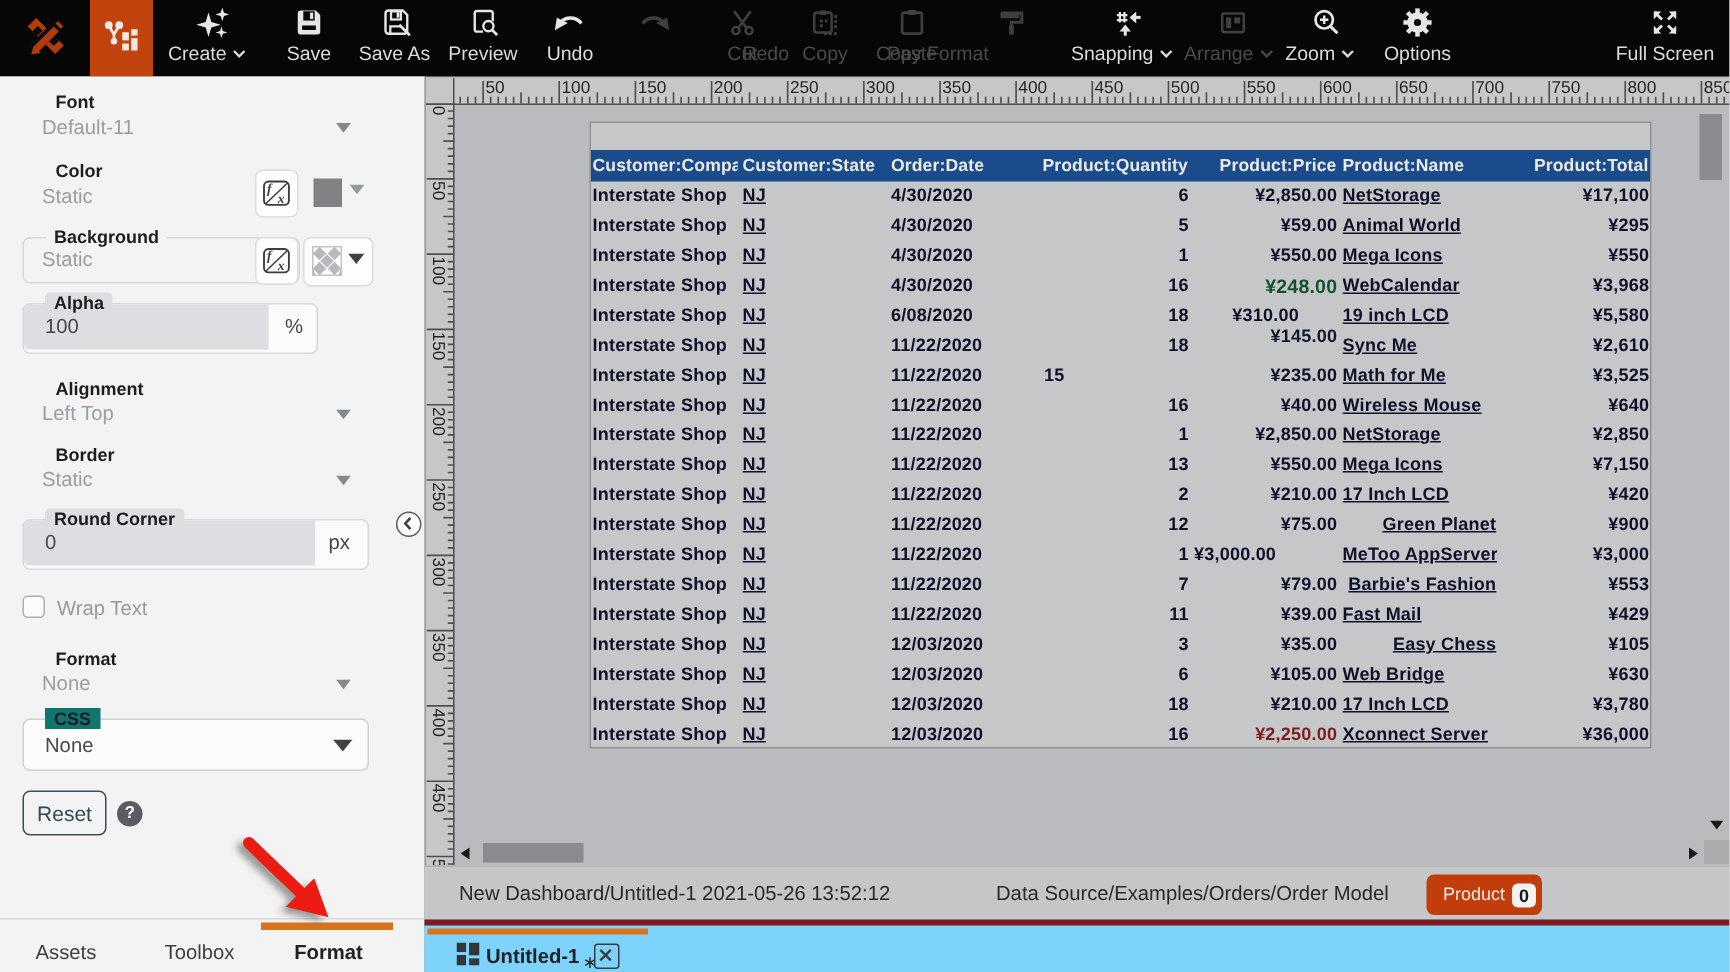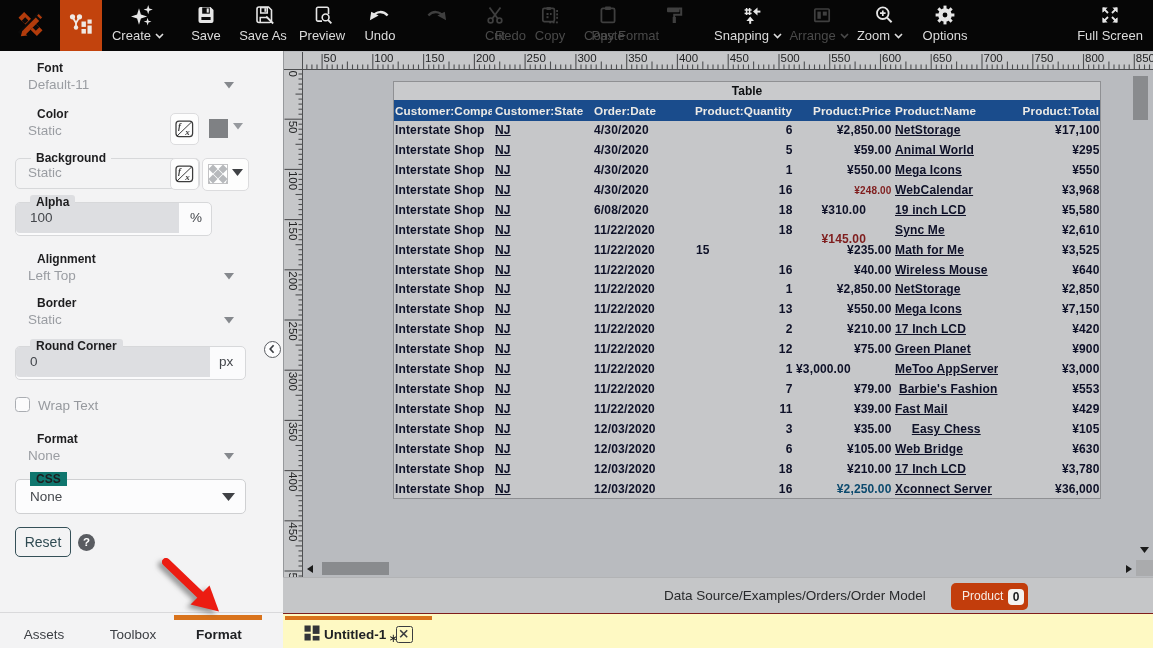--- a/index.html
+++ b/index.html
@@ -601,21 +601,20 @@
         <line x1="14.5" y1="497.0" x2="19" y2="497.0" stroke="#4e4f51" stroke-width="1.1"></line>
         <line x1="0.5" y1="502.0" x2="19" y2="502.0" stroke="#4e4f51" stroke-width="1.1"></line>
         <text x="0" y="0" font-size="11.5" fill="#232425" transform="translate(4.6 503.5) rotate(90)">500</text>
         <line x1="14.5" y1="507.0" x2="19" y2="507.0" stroke="#4e4f51" stroke-width="1.1"></line>
       </svg>
     </div>
     <div style="position:absolute;left:302.4px;top:51.8px;width:1px;height:525.2px;background:#4e4f51"></div>
     <div style="position:absolute;left:283.6px;top:68.8px;width:869.4px;height:1px;background:#4e4f51"></div>
     <div style="position:absolute;left:283px;top:51px;width:1px;height:597px;background:#97999c"></div>
 <div style="position:absolute;left:393px;top:81.3px;width:708px;height:417.8px;border:1px solid #8f9093;box-sizing:border-box;background:#c6c7c9"></div>
-    <div style="position:absolute;left:394px;top:82.1px;width:706px;height:17.5px;background:#c9cacc;font-size:12px;font-weight:bold;color:#0e1012;text-align:center;line-height:18.5px">Table</div>
     <div style="position:absolute;left:394px;top:99.6px;width:706px;height:21.4px;background:#1a4c8c"></div>
     <div style="position:absolute;left:395px;width:96.5px;top:99.6px;height:21.4px;line-height:21.4px;font-size:11.7px;font-weight:bold;color:#eceae6;letter-spacing:0.1px;text-align:left;overflow:hidden;white-space:nowrap">Customer:Company</div>
     <div style="position:absolute;left:495px;width:95.5px;top:99.6px;height:21.4px;line-height:21.4px;font-size:11.7px;font-weight:bold;color:#eceae6;letter-spacing:0.1px;text-align:left;overflow:hidden;white-space:nowrap">Customer:State</div>
     <div style="position:absolute;left:594px;width:98.5px;top:99.6px;height:21.4px;line-height:21.4px;font-size:11.7px;font-weight:bold;color:#eceae6;letter-spacing:0.1px;text-align:left;overflow:hidden;white-space:nowrap">Order:Date</div>
     <div style="position:absolute;left:694.5px;width:97.5px;top:99.6px;height:21.4px;line-height:21.4px;font-size:11.7px;font-weight:bold;color:#eceae6;letter-spacing:0.1px;text-align:right;overflow:hidden;white-space:nowrap">Product:Quantity</div>
     <div style="position:absolute;left:794.5px;width:96.5px;top:99.6px;height:21.4px;line-height:21.4px;font-size:11.7px;font-weight:bold;color:#eceae6;letter-spacing:0.1px;text-align:right;overflow:hidden;white-space:nowrap">Product:Price</div>
     <div style="position:absolute;left:895px;width:102.5px;top:99.6px;height:21.4px;line-height:21.4px;font-size:11.7px;font-weight:bold;color:#eceae6;letter-spacing:0.1px;text-align:left;overflow:hidden;white-space:nowrap">Product:Name</div>
     <div style="position:absolute;left:999.5px;width:99.5px;top:99.6px;height:21.4px;line-height:21.4px;font-size:11.7px;font-weight:bold;color:#eceae6;letter-spacing:0.1px;text-align:right;overflow:hidden;white-space:nowrap">Product:Total</div>
     <div style="position:absolute;left:395px;top:121.00px;width:96.5px;height:19.93px;line-height:19.93px;font-size:12px;font-weight:bold;color:#0e1128;letter-spacing:0.15px;text-align:left;overflow:hidden;white-space:nowrap">Interstate Shop</div>
     <div style="position:absolute;left:495px;top:121.00px;width:95.5px;height:19.93px;line-height:19.93px;font-size:12px;font-weight:bold;color:#0e1128;letter-spacing:0.15px;text-decoration:underline;text-align:left;overflow:hidden;white-space:nowrap">NJ</div>
@@ -635,35 +634,35 @@
     <div style="position:absolute;left:495px;top:160.86px;width:95.5px;height:19.93px;line-height:19.93px;font-size:12px;font-weight:bold;color:#0e1128;letter-spacing:0.15px;text-decoration:underline;text-align:left;overflow:hidden;white-space:nowrap">NJ</div>
     <div style="position:absolute;left:594px;top:160.86px;width:98.5px;height:19.93px;line-height:19.93px;font-size:12px;font-weight:bold;color:#0e1128;letter-spacing:0.15px;text-align:left;overflow:hidden;white-space:nowrap">4/30/2020</div>
     <div style="position:absolute;left:696px;top:160.86px;width:96.5px;height:19.93px;line-height:19.93px;font-size:12px;font-weight:bold;color:#0e1128;letter-spacing:0.15px;text-align:right;overflow:hidden;white-space:nowrap">1</div>
     <div style="position:absolute;left:796px;top:160.86px;width:95.5px;height:19.93px;line-height:19.93px;font-size:12px;font-weight:bold;color:#0e1128;letter-spacing:0.15px;text-align:right;overflow:hidden;white-space:nowrap">¥550.00</div>
     <div style="position:absolute;left:895px;top:160.86px;width:102.5px;height:19.93px;line-height:19.93px;font-size:12px;font-weight:bold;color:#0e1128;letter-spacing:0.15px;text-decoration:underline;text-align:left;overflow:hidden;white-space:nowrap">Mega Icons</div>
     <div style="position:absolute;left:1001px;top:160.86px;width:98.5px;height:19.93px;line-height:19.93px;font-size:12px;font-weight:bold;color:#0e1128;letter-spacing:0.15px;text-align:right;overflow:hidden;white-space:nowrap">¥550</div>
     <div style="position:absolute;left:395px;top:180.79px;width:96.5px;height:19.93px;line-height:19.93px;font-size:12px;font-weight:bold;color:#0e1128;letter-spacing:0.15px;text-align:left;overflow:hidden;white-space:nowrap">Interstate Shop</div>
     <div style="position:absolute;left:495px;top:180.79px;width:95.5px;height:19.93px;line-height:19.93px;font-size:12px;font-weight:bold;color:#0e1128;letter-spacing:0.15px;text-decoration:underline;text-align:left;overflow:hidden;white-space:nowrap">NJ</div>
     <div style="position:absolute;left:594px;top:180.79px;width:98.5px;height:19.93px;line-height:19.93px;font-size:12px;font-weight:bold;color:#0e1128;letter-spacing:0.15px;text-align:left;overflow:hidden;white-space:nowrap">4/30/2020</div>
     <div style="position:absolute;left:696px;top:180.79px;width:96.5px;height:19.93px;line-height:19.93px;font-size:12px;font-weight:bold;color:#0e1128;letter-spacing:0.15px;text-align:right;overflow:hidden;white-space:nowrap">16</div>
-    <div style="position:absolute;left:796px;top:180.79px;width:95.5px;height:19.93px;line-height:19.93px;font-size:10px;font-weight:bold;color:#7f1d1d;letter-spacing:0.15px;text-align:right;overflow:hidden;white-space:nowrap">¥248.00</div>
+    <div style="position:absolute;left:796px;top:180.79px;width:95.5px;height:19.93px;line-height:19.93px;font-size:13px;font-weight:bold;color:#14532d;letter-spacing:0.15px;text-align:right;overflow:hidden;white-space:nowrap">¥248.00</div>
     <div style="position:absolute;left:895px;top:180.79px;width:102.5px;height:19.93px;line-height:19.93px;font-size:12px;font-weight:bold;color:#0e1128;letter-spacing:0.15px;text-decoration:underline;text-align:left;overflow:hidden;white-space:nowrap">WebCalendar</div>
     <div style="position:absolute;left:1001px;top:180.79px;width:98.5px;height:19.93px;line-height:19.93px;font-size:12px;font-weight:bold;color:#0e1128;letter-spacing:0.15px;text-align:right;overflow:hidden;white-space:nowrap">¥3,968</div>
     <div style="position:absolute;left:395px;top:200.72px;width:96.5px;height:19.93px;line-height:19.93px;font-size:12px;font-weight:bold;color:#0e1128;letter-spacing:0.15px;text-align:left;overflow:hidden;white-space:nowrap">Interstate Shop</div>
     <div style="position:absolute;left:495px;top:200.72px;width:95.5px;height:19.93px;line-height:19.93px;font-size:12px;font-weight:bold;color:#0e1128;letter-spacing:0.15px;text-decoration:underline;text-align:left;overflow:hidden;white-space:nowrap">NJ</div>
     <div style="position:absolute;left:594px;top:200.72px;width:98.5px;height:19.93px;line-height:19.93px;font-size:12px;font-weight:bold;color:#0e1128;letter-spacing:0.15px;text-align:left;overflow:hidden;white-space:nowrap">6/08/2020</div>
     <div style="position:absolute;left:696px;top:200.72px;width:96.5px;height:19.93px;line-height:19.93px;font-size:12px;font-weight:bold;color:#0e1128;letter-spacing:0.15px;text-align:right;overflow:hidden;white-space:nowrap">18</div>
     <div style="position:absolute;left:796px;top:200.72px;width:95.5px;height:19.93px;line-height:19.93px;font-size:12px;font-weight:bold;color:#0e1128;letter-spacing:0.15px;text-align:center;overflow:hidden;white-space:nowrap">¥310.00</div>
     <div style="position:absolute;left:895px;top:200.72px;width:102.5px;height:19.93px;line-height:19.93px;font-size:12px;font-weight:bold;color:#0e1128;letter-spacing:0.15px;text-decoration:underline;text-align:left;overflow:hidden;white-space:nowrap">19 inch LCD</div>
     <div style="position:absolute;left:1001px;top:200.72px;width:98.5px;height:19.93px;line-height:19.93px;font-size:12px;font-weight:bold;color:#0e1128;letter-spacing:0.15px;text-align:right;overflow:hidden;white-space:nowrap">¥5,580</div>
     <div style="position:absolute;left:395px;top:220.65px;width:96.5px;height:19.93px;line-height:19.93px;font-size:12px;font-weight:bold;color:#0e1128;letter-spacing:0.15px;text-align:left;overflow:hidden;white-space:nowrap">Interstate Shop</div>
     <div style="position:absolute;left:495px;top:220.65px;width:95.5px;height:19.93px;line-height:19.93px;font-size:12px;font-weight:bold;color:#0e1128;letter-spacing:0.15px;text-decoration:underline;text-align:left;overflow:hidden;white-space:nowrap">NJ</div>
     <div style="position:absolute;left:594px;top:220.65px;width:98.5px;height:19.93px;line-height:19.93px;font-size:12px;font-weight:bold;color:#0e1128;letter-spacing:0.15px;text-align:left;overflow:hidden;white-space:nowrap">11/22/2020</div>
     <div style="position:absolute;left:696px;top:220.65px;width:96.5px;height:19.93px;line-height:19.93px;font-size:12px;font-weight:bold;color:#0e1128;letter-spacing:0.15px;text-align:right;overflow:hidden;white-space:nowrap">18</div>
-    <div style="position:absolute;left:796px;top:230px;width:95.5px;height:19.93px;line-height:19.93px;font-size:12px;font-weight:bold;color:#7f1d1d;letter-spacing:0.15px;text-align:center;overflow:hidden;white-space:nowrap">¥145.00</div>
+    <div style="position:absolute;left:796px;top:215px;width:95.5px;height:19.93px;line-height:19.93px;font-size:12px;font-weight:bold;color:#0f172a;letter-spacing:0.15px;text-align:right;overflow:hidden;white-space:nowrap">¥145.00</div>
     <div style="position:absolute;left:895px;top:220.65px;width:102.5px;height:19.93px;line-height:19.93px;font-size:12px;font-weight:bold;color:#0e1128;letter-spacing:0.15px;text-decoration:underline;text-align:left;overflow:hidden;white-space:nowrap">Sync Me</div>
     <div style="position:absolute;left:1001px;top:220.65px;width:98.5px;height:19.93px;line-height:19.93px;font-size:12px;font-weight:bold;color:#0e1128;letter-spacing:0.15px;text-align:right;overflow:hidden;white-space:nowrap">¥2,610</div>
     <div style="position:absolute;left:395px;top:240.58px;width:96.5px;height:19.93px;line-height:19.93px;font-size:12px;font-weight:bold;color:#0e1128;letter-spacing:0.15px;text-align:left;overflow:hidden;white-space:nowrap">Interstate Shop</div>
     <div style="position:absolute;left:495px;top:240.58px;width:95.5px;height:19.93px;line-height:19.93px;font-size:12px;font-weight:bold;color:#0e1128;letter-spacing:0.15px;text-decoration:underline;text-align:left;overflow:hidden;white-space:nowrap">NJ</div>
     <div style="position:absolute;left:594px;top:240.58px;width:98.5px;height:19.93px;line-height:19.93px;font-size:12px;font-weight:bold;color:#0e1128;letter-spacing:0.15px;text-align:left;overflow:hidden;white-space:nowrap">11/22/2020</div>
     <div style="position:absolute;left:696px;top:240.58px;width:96.5px;height:19.93px;line-height:19.93px;font-size:12px;font-weight:bold;color:#0e1128;letter-spacing:0.15px;text-align:left;overflow:hidden;white-space:nowrap">15</div>
     <div style="position:absolute;left:796px;top:240.58px;width:95.5px;height:19.93px;line-height:19.93px;font-size:12px;font-weight:bold;color:#0e1128;letter-spacing:0.15px;text-align:right;overflow:hidden;white-space:nowrap">¥235.00</div>
     <div style="position:absolute;left:895px;top:240.58px;width:102.5px;height:19.93px;line-height:19.93px;font-size:12px;font-weight:bold;color:#0e1128;letter-spacing:0.15px;text-decoration:underline;text-align:left;overflow:hidden;white-space:nowrap">Math for Me</div>
     <div style="position:absolute;left:1001px;top:240.58px;width:98.5px;height:19.93px;line-height:19.93px;font-size:12px;font-weight:bold;color:#0e1128;letter-spacing:0.15px;text-align:right;overflow:hidden;white-space:nowrap">¥3,525</div>
     <div style="position:absolute;left:395px;top:260.51px;width:96.5px;height:19.93px;line-height:19.93px;font-size:12px;font-weight:bold;color:#0e1128;letter-spacing:0.15px;text-align:left;overflow:hidden;white-space:nowrap">Interstate Shop</div>
@@ -692,21 +691,21 @@
     <div style="position:absolute;left:594px;top:320.30px;width:98.5px;height:19.93px;line-height:19.93px;font-size:12px;font-weight:bold;color:#0e1128;letter-spacing:0.15px;text-align:left;overflow:hidden;white-space:nowrap">11/22/2020</div>
     <div style="position:absolute;left:696px;top:320.30px;width:96.5px;height:19.93px;line-height:19.93px;font-size:12px;font-weight:bold;color:#0e1128;letter-spacing:0.15px;text-align:right;overflow:hidden;white-space:nowrap">2</div>
     <div style="position:absolute;left:796px;top:320.30px;width:95.5px;height:19.93px;line-height:19.93px;font-size:12px;font-weight:bold;color:#0e1128;letter-spacing:0.15px;text-align:right;overflow:hidden;white-space:nowrap">¥210.00</div>
     <div style="position:absolute;left:895px;top:320.30px;width:102.5px;height:19.93px;line-height:19.93px;font-size:12px;font-weight:bold;color:#0e1128;letter-spacing:0.15px;text-decoration:underline;text-align:left;overflow:hidden;white-space:nowrap">17 Inch LCD</div>
     <div style="position:absolute;left:1001px;top:320.30px;width:98.5px;height:19.93px;line-height:19.93px;font-size:12px;font-weight:bold;color:#0e1128;letter-spacing:0.15px;text-align:right;overflow:hidden;white-space:nowrap">¥420</div>
     <div style="position:absolute;left:395px;top:340.23px;width:96.5px;height:19.93px;line-height:19.93px;font-size:12px;font-weight:bold;color:#0e1128;letter-spacing:0.15px;text-align:left;overflow:hidden;white-space:nowrap">Interstate Shop</div>
     <div style="position:absolute;left:495px;top:340.23px;width:95.5px;height:19.93px;line-height:19.93px;font-size:12px;font-weight:bold;color:#0e1128;letter-spacing:0.15px;text-decoration:underline;text-align:left;overflow:hidden;white-space:nowrap">NJ</div>
     <div style="position:absolute;left:594px;top:340.23px;width:98.5px;height:19.93px;line-height:19.93px;font-size:12px;font-weight:bold;color:#0e1128;letter-spacing:0.15px;text-align:left;overflow:hidden;white-space:nowrap">11/22/2020</div>
     <div style="position:absolute;left:696px;top:340.23px;width:96.5px;height:19.93px;line-height:19.93px;font-size:12px;font-weight:bold;color:#0e1128;letter-spacing:0.15px;text-align:right;overflow:hidden;white-space:nowrap">12</div>
     <div style="position:absolute;left:796px;top:340.23px;width:95.5px;height:19.93px;line-height:19.93px;font-size:12px;font-weight:bold;color:#0e1128;letter-spacing:0.15px;text-align:right;overflow:hidden;white-space:nowrap">¥75.00</div>
-    <div style="position:absolute;left:895px;top:340.23px;width:102.5px;height:19.93px;line-height:19.93px;font-size:12px;font-weight:bold;color:#0e1128;letter-spacing:0.15px;text-decoration:underline;text-align:left;overflow:hidden;white-space:nowrap">Green Planet</div>
+    <div style="position:absolute;left:895px;top:340.23px;width:102.5px;height:19.93px;line-height:19.93px;font-size:12px;font-weight:bold;color:#0e1128;letter-spacing:0.15px;text-decoration:underline;text-align:right;overflow:hidden;white-space:nowrap">Green Planet</div>
     <div style="position:absolute;left:1001px;top:340.23px;width:98.5px;height:19.93px;line-height:19.93px;font-size:12px;font-weight:bold;color:#0e1128;letter-spacing:0.15px;text-align:right;overflow:hidden;white-space:nowrap">¥900</div>
     <div style="position:absolute;left:395px;top:360.16px;width:96.5px;height:19.93px;line-height:19.93px;font-size:12px;font-weight:bold;color:#0e1128;letter-spacing:0.15px;text-align:left;overflow:hidden;white-space:nowrap">Interstate Shop</div>
     <div style="position:absolute;left:495px;top:360.16px;width:95.5px;height:19.93px;line-height:19.93px;font-size:12px;font-weight:bold;color:#0e1128;letter-spacing:0.15px;text-decoration:underline;text-align:left;overflow:hidden;white-space:nowrap">NJ</div>
     <div style="position:absolute;left:594px;top:360.16px;width:98.5px;height:19.93px;line-height:19.93px;font-size:12px;font-weight:bold;color:#0e1128;letter-spacing:0.15px;text-align:left;overflow:hidden;white-space:nowrap">11/22/2020</div>
     <div style="position:absolute;left:696px;top:360.16px;width:96.5px;height:19.93px;line-height:19.93px;font-size:12px;font-weight:bold;color:#0e1128;letter-spacing:0.15px;text-align:right;overflow:hidden;white-space:nowrap">1</div>
     <div style="position:absolute;left:796px;top:360.16px;width:95.5px;height:19.93px;line-height:19.93px;font-size:12px;font-weight:bold;color:#0e1128;letter-spacing:0.15px;text-align:left;overflow:hidden;white-space:nowrap">¥3,000.00</div>
     <div style="position:absolute;left:895px;top:360.16px;width:102.5px;height:19.93px;line-height:19.93px;font-size:12px;font-weight:bold;color:#0e1128;letter-spacing:0.15px;text-decoration:underline;text-align:left;overflow:hidden;white-space:nowrap">MeToo AppServer</div>
     <div style="position:absolute;left:1001px;top:360.16px;width:98.5px;height:19.93px;line-height:19.93px;font-size:12px;font-weight:bold;color:#0e1128;letter-spacing:0.15px;text-align:right;overflow:hidden;white-space:nowrap">¥3,000</div>
     <div style="position:absolute;left:395px;top:380.09px;width:96.5px;height:19.93px;line-height:19.93px;font-size:12px;font-weight:bold;color:#0e1128;letter-spacing:0.15px;text-align:left;overflow:hidden;white-space:nowrap">Interstate Shop</div>
     <div style="position:absolute;left:495px;top:380.09px;width:95.5px;height:19.93px;line-height:19.93px;font-size:12px;font-weight:bold;color:#0e1128;letter-spacing:0.15px;text-decoration:underline;text-align:left;overflow:hidden;white-space:nowrap">NJ</div>
@@ -720,63 +719,64 @@
     <div style="position:absolute;left:594px;top:400.02px;width:98.5px;height:19.93px;line-height:19.93px;font-size:12px;font-weight:bold;color:#0e1128;letter-spacing:0.15px;text-align:left;overflow:hidden;white-space:nowrap">11/22/2020</div>
     <div style="position:absolute;left:696px;top:400.02px;width:96.5px;height:19.93px;line-height:19.93px;font-size:12px;font-weight:bold;color:#0e1128;letter-spacing:0.15px;text-align:right;overflow:hidden;white-space:nowrap">11</div>
     <div style="position:absolute;left:796px;top:400.02px;width:95.5px;height:19.93px;line-height:19.93px;font-size:12px;font-weight:bold;color:#0e1128;letter-spacing:0.15px;text-align:right;overflow:hidden;white-space:nowrap">¥39.00</div>
     <div style="position:absolute;left:895px;top:400.02px;width:102.5px;height:19.93px;line-height:19.93px;font-size:12px;font-weight:bold;color:#0e1128;letter-spacing:0.15px;text-decoration:underline;text-align:left;overflow:hidden;white-space:nowrap">Fast Mail</div>
     <div style="position:absolute;left:1001px;top:400.02px;width:98.5px;height:19.93px;line-height:19.93px;font-size:12px;font-weight:bold;color:#0e1128;letter-spacing:0.15px;text-align:right;overflow:hidden;white-space:nowrap">¥429</div>
     <div style="position:absolute;left:395px;top:419.95px;width:96.5px;height:19.93px;line-height:19.93px;font-size:12px;font-weight:bold;color:#0e1128;letter-spacing:0.15px;text-align:left;overflow:hidden;white-space:nowrap">Interstate Shop</div>
     <div style="position:absolute;left:495px;top:419.95px;width:95.5px;height:19.93px;line-height:19.93px;font-size:12px;font-weight:bold;color:#0e1128;letter-spacing:0.15px;text-decoration:underline;text-align:left;overflow:hidden;white-space:nowrap">NJ</div>
     <div style="position:absolute;left:594px;top:419.95px;width:98.5px;height:19.93px;line-height:19.93px;font-size:12px;font-weight:bold;color:#0e1128;letter-spacing:0.15px;text-align:left;overflow:hidden;white-space:nowrap">12/03/2020</div>
     <div style="position:absolute;left:696px;top:419.95px;width:96.5px;height:19.93px;line-height:19.93px;font-size:12px;font-weight:bold;color:#0e1128;letter-spacing:0.15px;text-align:right;overflow:hidden;white-space:nowrap">3</div>
     <div style="position:absolute;left:796px;top:419.95px;width:95.5px;height:19.93px;line-height:19.93px;font-size:12px;font-weight:bold;color:#0e1128;letter-spacing:0.15px;text-align:right;overflow:hidden;white-space:nowrap">¥35.00</div>
-    <div style="position:absolute;left:895px;top:419.95px;width:102.5px;height:19.93px;line-height:19.93px;font-size:12px;font-weight:bold;color:#0e1128;letter-spacing:0.15px;text-decoration:underline;text-align:center;overflow:hidden;white-space:nowrap">Easy Chess</div>
+    <div style="position:absolute;left:895px;top:419.95px;width:102.5px;height:19.93px;line-height:19.93px;font-size:12px;font-weight:bold;color:#0e1128;letter-spacing:0.15px;text-decoration:underline;text-align:right;overflow:hidden;white-space:nowrap">Easy Chess</div>
     <div style="position:absolute;left:1001px;top:419.95px;width:98.5px;height:19.93px;line-height:19.93px;font-size:12px;font-weight:bold;color:#0e1128;letter-spacing:0.15px;text-align:right;overflow:hidden;white-space:nowrap">¥105</div>
     <div style="position:absolute;left:395px;top:439.88px;width:96.5px;height:19.93px;line-height:19.93px;font-size:12px;font-weight:bold;color:#0e1128;letter-spacing:0.15px;text-align:left;overflow:hidden;white-space:nowrap">Interstate Shop</div>
     <div style="position:absolute;left:495px;top:439.88px;width:95.5px;height:19.93px;line-height:19.93px;font-size:12px;font-weight:bold;color:#0e1128;letter-spacing:0.15px;text-decoration:underline;text-align:left;overflow:hidden;white-space:nowrap">NJ</div>
     <div style="position:absolute;left:594px;top:439.88px;width:98.5px;height:19.93px;line-height:19.93px;font-size:12px;font-weight:bold;color:#0e1128;letter-spacing:0.15px;text-align:left;overflow:hidden;white-space:nowrap">12/03/2020</div>
     <div style="position:absolute;left:696px;top:439.88px;width:96.5px;height:19.93px;line-height:19.93px;font-size:12px;font-weight:bold;color:#0e1128;letter-spacing:0.15px;text-align:right;overflow:hidden;white-space:nowrap">6</div>
     <div style="position:absolute;left:796px;top:439.88px;width:95.5px;height:19.93px;line-height:19.93px;font-size:12px;font-weight:bold;color:#0e1128;letter-spacing:0.15px;text-align:right;overflow:hidden;white-space:nowrap">¥105.00</div>
     <div style="position:absolute;left:895px;top:439.88px;width:102.5px;height:19.93px;line-height:19.93px;font-size:12px;font-weight:bold;color:#0e1128;letter-spacing:0.15px;text-decoration:underline;text-align:left;overflow:hidden;white-space:nowrap">Web Bridge</div>
     <div style="position:absolute;left:1001px;top:439.88px;width:98.5px;height:19.93px;line-height:19.93px;font-size:12px;font-weight:bold;color:#0e1128;letter-spacing:0.15px;text-align:right;overflow:hidden;white-space:nowrap">¥630</div>
     <div style="position:absolute;left:395px;top:459.81px;width:96.5px;height:19.93px;line-height:19.93px;font-size:12px;font-weight:bold;color:#0e1128;letter-spacing:0.15px;text-align:left;overflow:hidden;white-space:nowrap">Interstate Shop</div>
     <div style="position:absolute;left:495px;top:459.81px;width:95.5px;height:19.93px;line-height:19.93px;font-size:12px;font-weight:bold;color:#0e1128;letter-spacing:0.15px;text-decoration:underline;text-align:left;overflow:hidden;white-space:nowrap">NJ</div>
     <div style="position:absolute;left:594px;top:459.81px;width:98.5px;height:19.93px;line-height:19.93px;font-size:12px;font-weight:bold;color:#0e1128;letter-spacing:0.15px;text-align:left;overflow:hidden;white-space:nowrap">12/03/2020</div>
     <div style="position:absolute;left:696px;top:459.81px;width:96.5px;height:19.93px;line-height:19.93px;font-size:12px;font-weight:bold;color:#0e1128;letter-spacing:0.15px;text-align:right;overflow:hidden;white-space:nowrap">18</div>
     <div style="position:absolute;left:796px;top:459.81px;width:95.5px;height:19.93px;line-height:19.93px;font-size:12px;font-weight:bold;color:#0e1128;letter-spacing:0.15px;text-align:right;overflow:hidden;white-space:nowrap">¥210.00</div>
     <div style="position:absolute;left:895px;top:459.81px;width:102.5px;height:19.93px;line-height:19.93px;font-size:12px;font-weight:bold;color:#0e1128;letter-spacing:0.15px;text-decoration:underline;text-align:left;overflow:hidden;white-space:nowrap">17 Inch LCD</div>
     <div style="position:absolute;left:1001px;top:459.81px;width:98.5px;height:19.93px;line-height:19.93px;font-size:12px;font-weight:bold;color:#0e1128;letter-spacing:0.15px;text-align:right;overflow:hidden;white-space:nowrap">¥3,780</div>
     <div style="position:absolute;left:395px;top:479.74px;width:96.5px;height:19.93px;line-height:19.93px;font-size:12px;font-weight:bold;color:#0e1128;letter-spacing:0.15px;text-align:left;overflow:hidden;white-space:nowrap">Interstate Shop</div>
     <div style="position:absolute;left:495px;top:479.74px;width:95.5px;height:19.93px;line-height:19.93px;font-size:12px;font-weight:bold;color:#0e1128;letter-spacing:0.15px;text-decoration:underline;text-align:left;overflow:hidden;white-space:nowrap">NJ</div>
     <div style="position:absolute;left:594px;top:479.74px;width:98.5px;height:19.93px;line-height:19.93px;font-size:12px;font-weight:bold;color:#0e1128;letter-spacing:0.15px;text-align:left;overflow:hidden;white-space:nowrap">12/03/2020</div>
     <div style="position:absolute;left:696px;top:479.74px;width:96.5px;height:19.93px;line-height:19.93px;font-size:12px;font-weight:bold;color:#0e1128;letter-spacing:0.15px;text-align:right;overflow:hidden;white-space:nowrap">16</div>
-    <div style="position:absolute;left:796px;top:479.74px;width:95.5px;height:19.93px;line-height:19.93px;font-size:12px;font-weight:bold;color:#0c4a6e;letter-spacing:0.15px;text-align:right;overflow:hidden;white-space:nowrap">¥2,250.00</div>
+    <div style="position:absolute;left:796px;top:479.74px;width:95.5px;height:19.93px;line-height:19.93px;font-size:12px;font-weight:bold;color:#7f1d1d;letter-spacing:0.15px;text-align:right;overflow:hidden;white-space:nowrap">¥2,250.00</div>
     <div style="position:absolute;left:895px;top:479.74px;width:102.5px;height:19.93px;line-height:19.93px;font-size:12px;font-weight:bold;color:#0e1128;letter-spacing:0.15px;text-decoration:underline;text-align:left;overflow:hidden;white-space:nowrap">Xconnect Server</div>
     <div style="position:absolute;left:1001px;top:479.74px;width:98.5px;height:19.93px;line-height:19.93px;font-size:12px;font-weight:bold;color:#0e1128;letter-spacing:0.15px;text-align:right;overflow:hidden;white-space:nowrap">¥36,000</div>
 <svg style="position:absolute;left:307px;top:565px" width="8" height="8">
       <polygon points="6,0 6,8 0,4" fill="#1b1b1b"></polygon>
     </svg>
     <div style="position:absolute;left:322px;top:562px;width:67px;height:13px;background:#898b8e"></div>
     <svg style="position:absolute;left:1124px;top:565px" width="8" height="8">
       <polygon points="2,0 2,8 8,4" fill="#1b1b1b"></polygon>
     </svg>
     <div style="position:absolute;left:1133px;top:76px;width:15px;height:44px;background:#898b8e"></div>
     <svg style="position:absolute;left:1140px;top:547px" width="9" height="7">
       <polygon points="0,0 9,0 4.5,6" fill="#1b1b1b"></polygon>
     </svg>
     <div style="position:absolute;left:1136px;top:560px;width:17px;height:16px;background:#aaabad"></div>
 <div style="position:absolute;left:283px;top:577px;width:870px;height:36px;background:#c5c6c8;border-top:1px solid #b2b3b5;box-sizing:border-box">
+<div style="position:absolute;left:23px;top:10px;font-size:13.5px;color:#28292b">New Dashboard/Untitled-1 2021-05-26 13:52:12</div>
 <div style="position:absolute;left:381px;top:10px;font-size:13.5px;color:#28292b">Data Source/Examples/Orders/Order Model</div>
 <div style="position:absolute;left:668px;top:5px;width:77px;height:27px;background:#c23d0c;border-radius:5px;color:#f7ebe4;font-size:12px">
 <span style="position:absolute;left:11px;top:6px">Product</span>
 <span style="position:absolute;left:57px;top:5.5px;width:16px;height:16px;background:#f4f2f0;border-radius:4px;color:#17191c;font-weight:bold;text-align:center;font-size:12px;line-height:16px">0</span>
 </div>
     </div>
-<div style="position:absolute;left:283px;top:613px;width:870px;height:35px;background:#fef9c3;border-top:1px solid #7f1d1d;box-sizing:border-box">
+<div style="position:absolute;left:283px;top:613px;width:870px;height:35px;background:#7dd3fc;border-top:4px solid #7f1d1d;box-sizing:border-box">
 <div style="position:absolute;left:2px;top:2px;width:147px;height:4px;background:#d9731c"></div>
 <div style="position:absolute;left:21px;top:11px">
         <svg width="16" height="16" viewBox="0 0 16 16">
           <g fill="#333538">
             <rect x="0.5" y="0.5" width="6.2" height="6.2"></rect>
             <rect x="8.7" y="0.5" width="6.8" height="8.4"></rect>
             <rect x="0.5" y="8.7" width="6.2" height="6.8"></rect>
             <rect x="8.7" y="10.9" width="6.8" height="4.6"></rect>
           </g>
         </svg>

